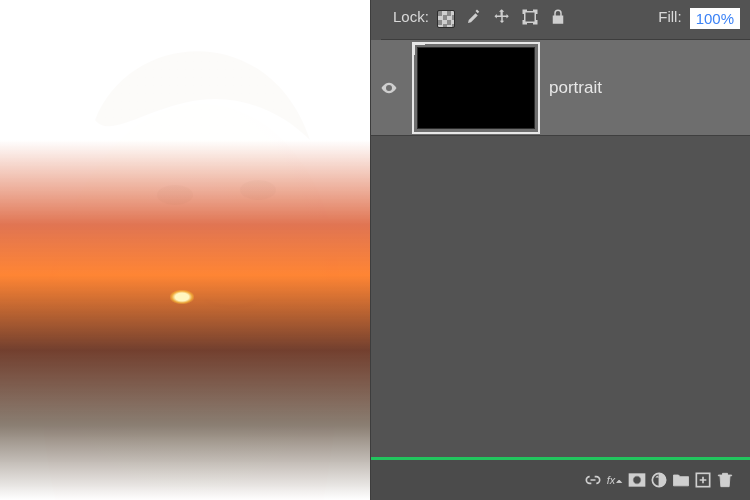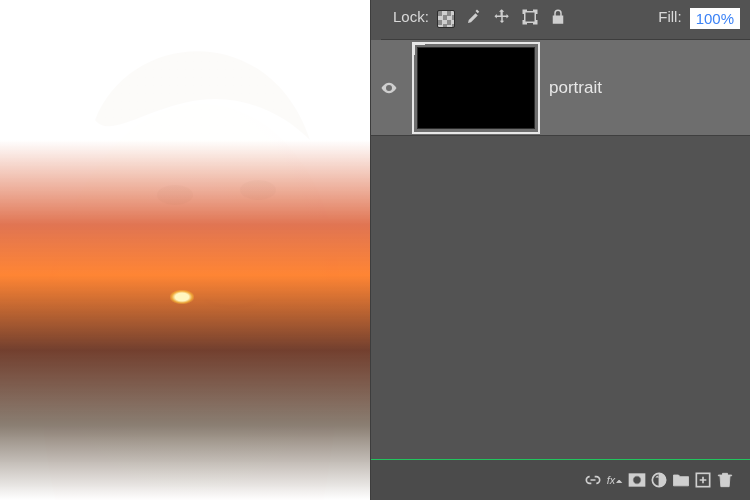--- a/index.html
+++ b/index.html
@@ -180,21 +180,21 @@
       linear-gradient(135deg,#0c0c0c,#222 40%,#0a0a0a);
     background-size: 12px 12px, 16px 16px, 100% 100%;
   }
 
   .panel-bottom {
     display:flex;
     align-items:flex-end;
     justify-content:flex-end;
     padding: 10px 14px;
     background:#4b4b4b;
-    border-top:1px solid #22c55e;
+    border-top:3px solid #22c55e;
   }
   .panel-bottom .b {
     width:22px;height:20px;
     display:flex;align-items:center;justify-content:center;
     cursor:pointer;
   }
   .panel-bottom svg { width:20px; height:20px; fill:#cfcfcf; stroke:#cfcfcf; }
 </style>
 </head>
 <body>

